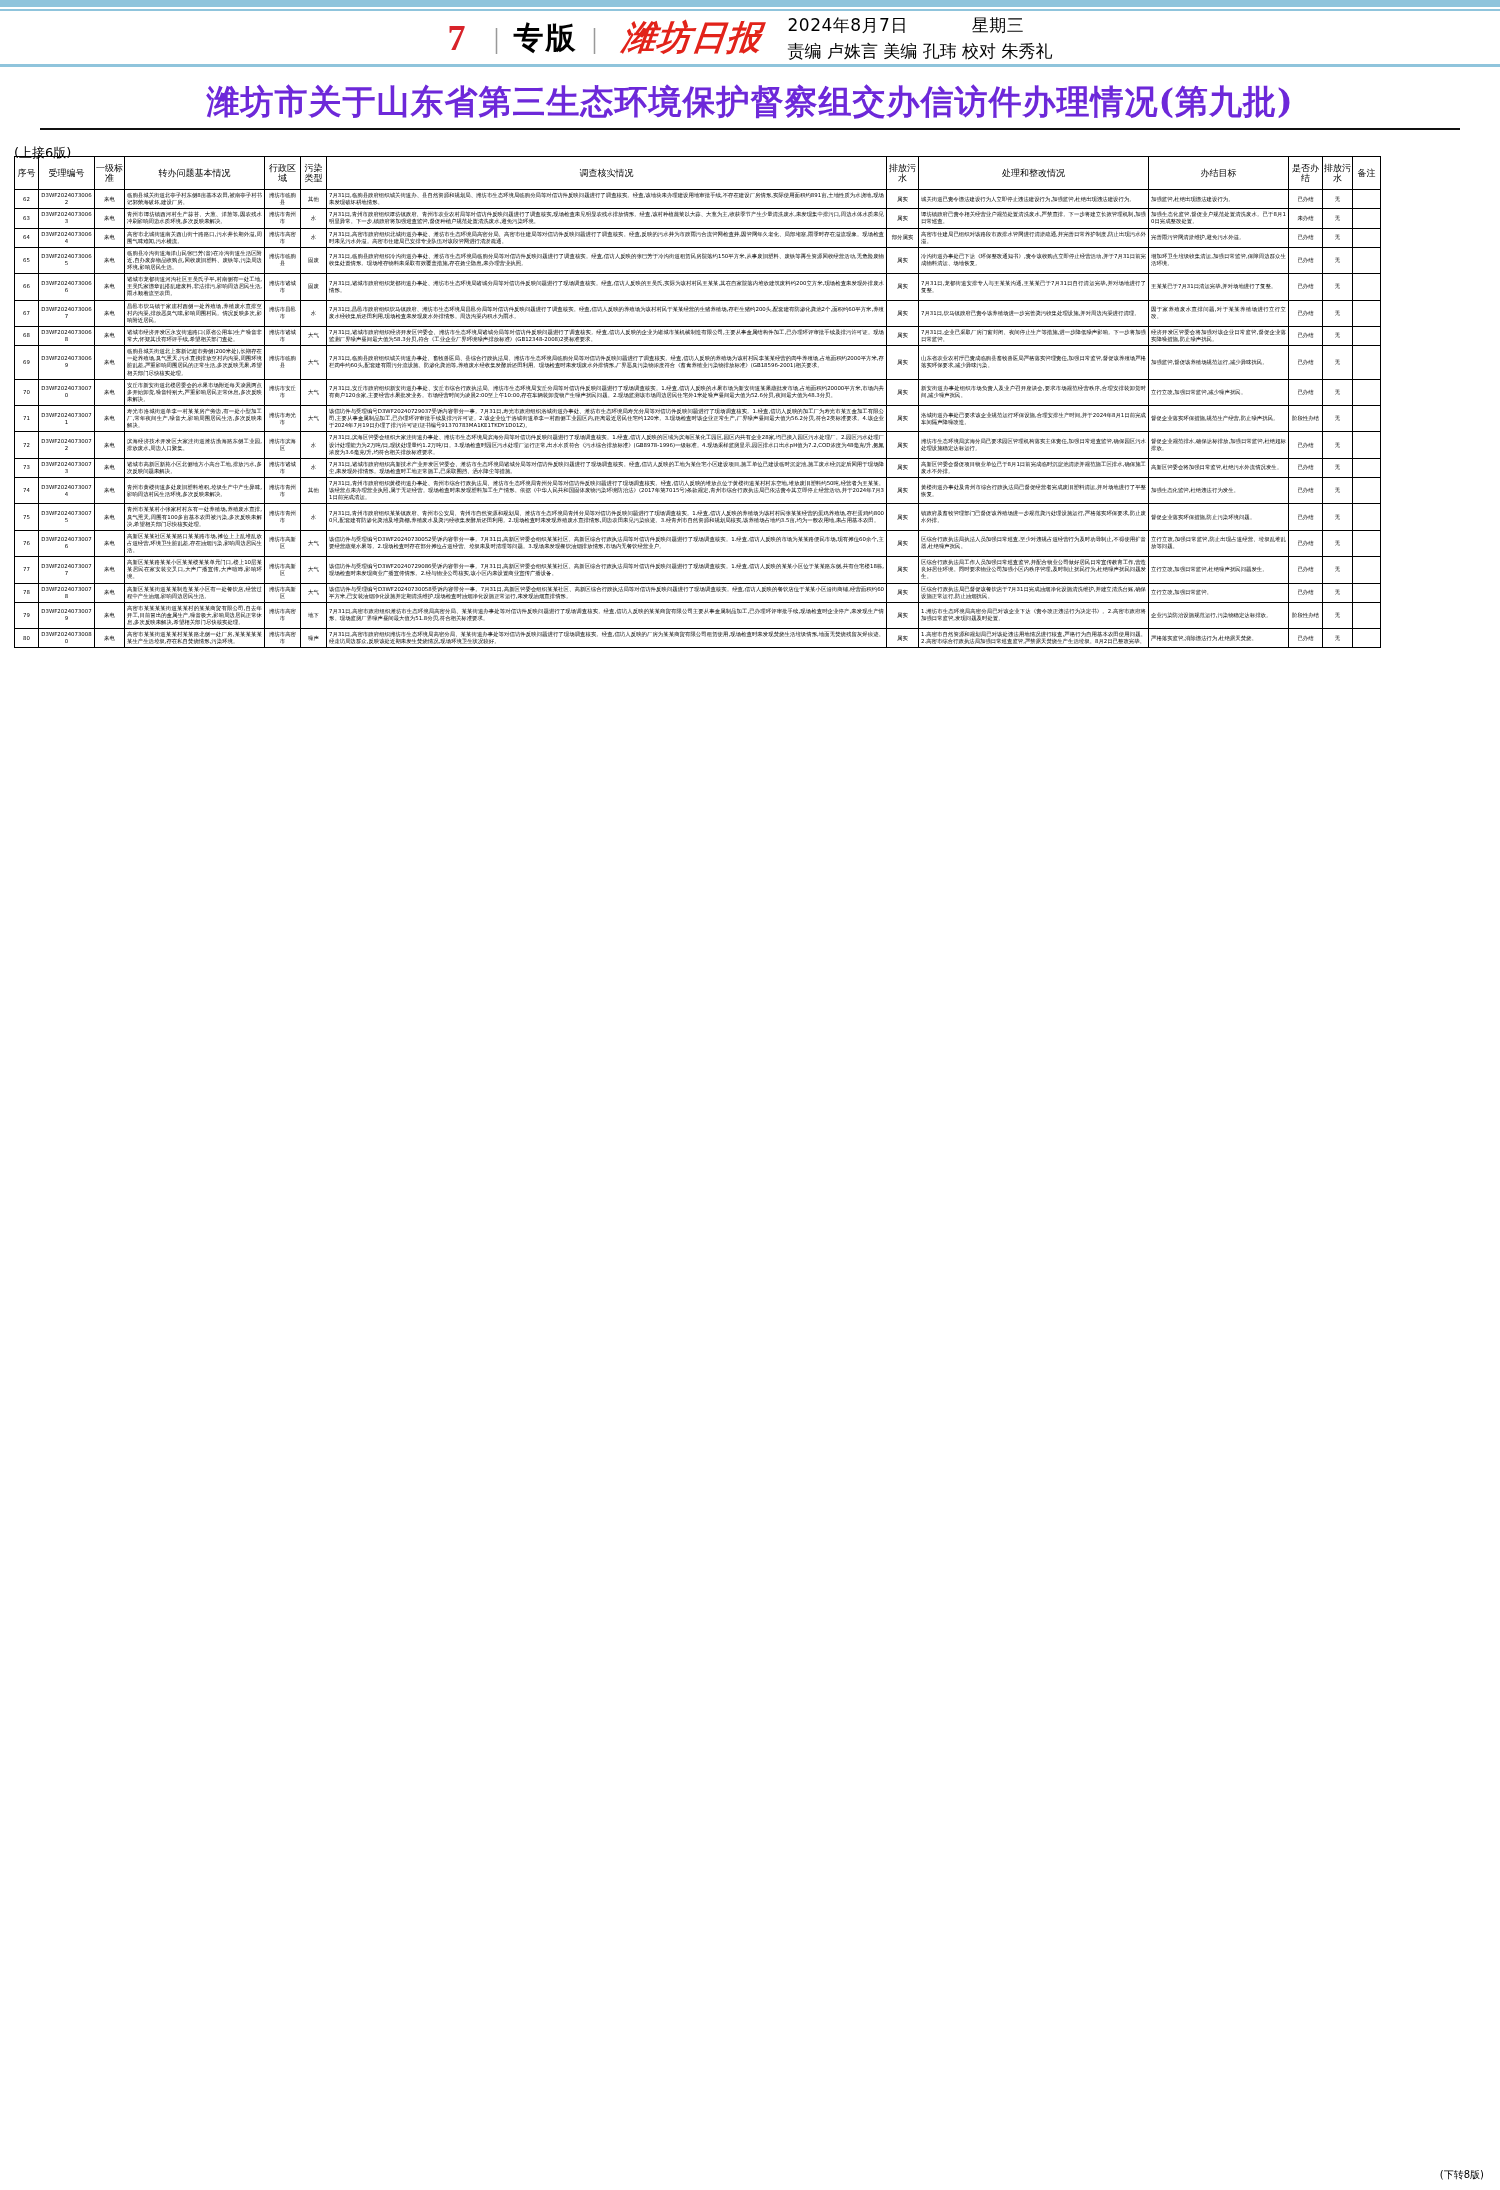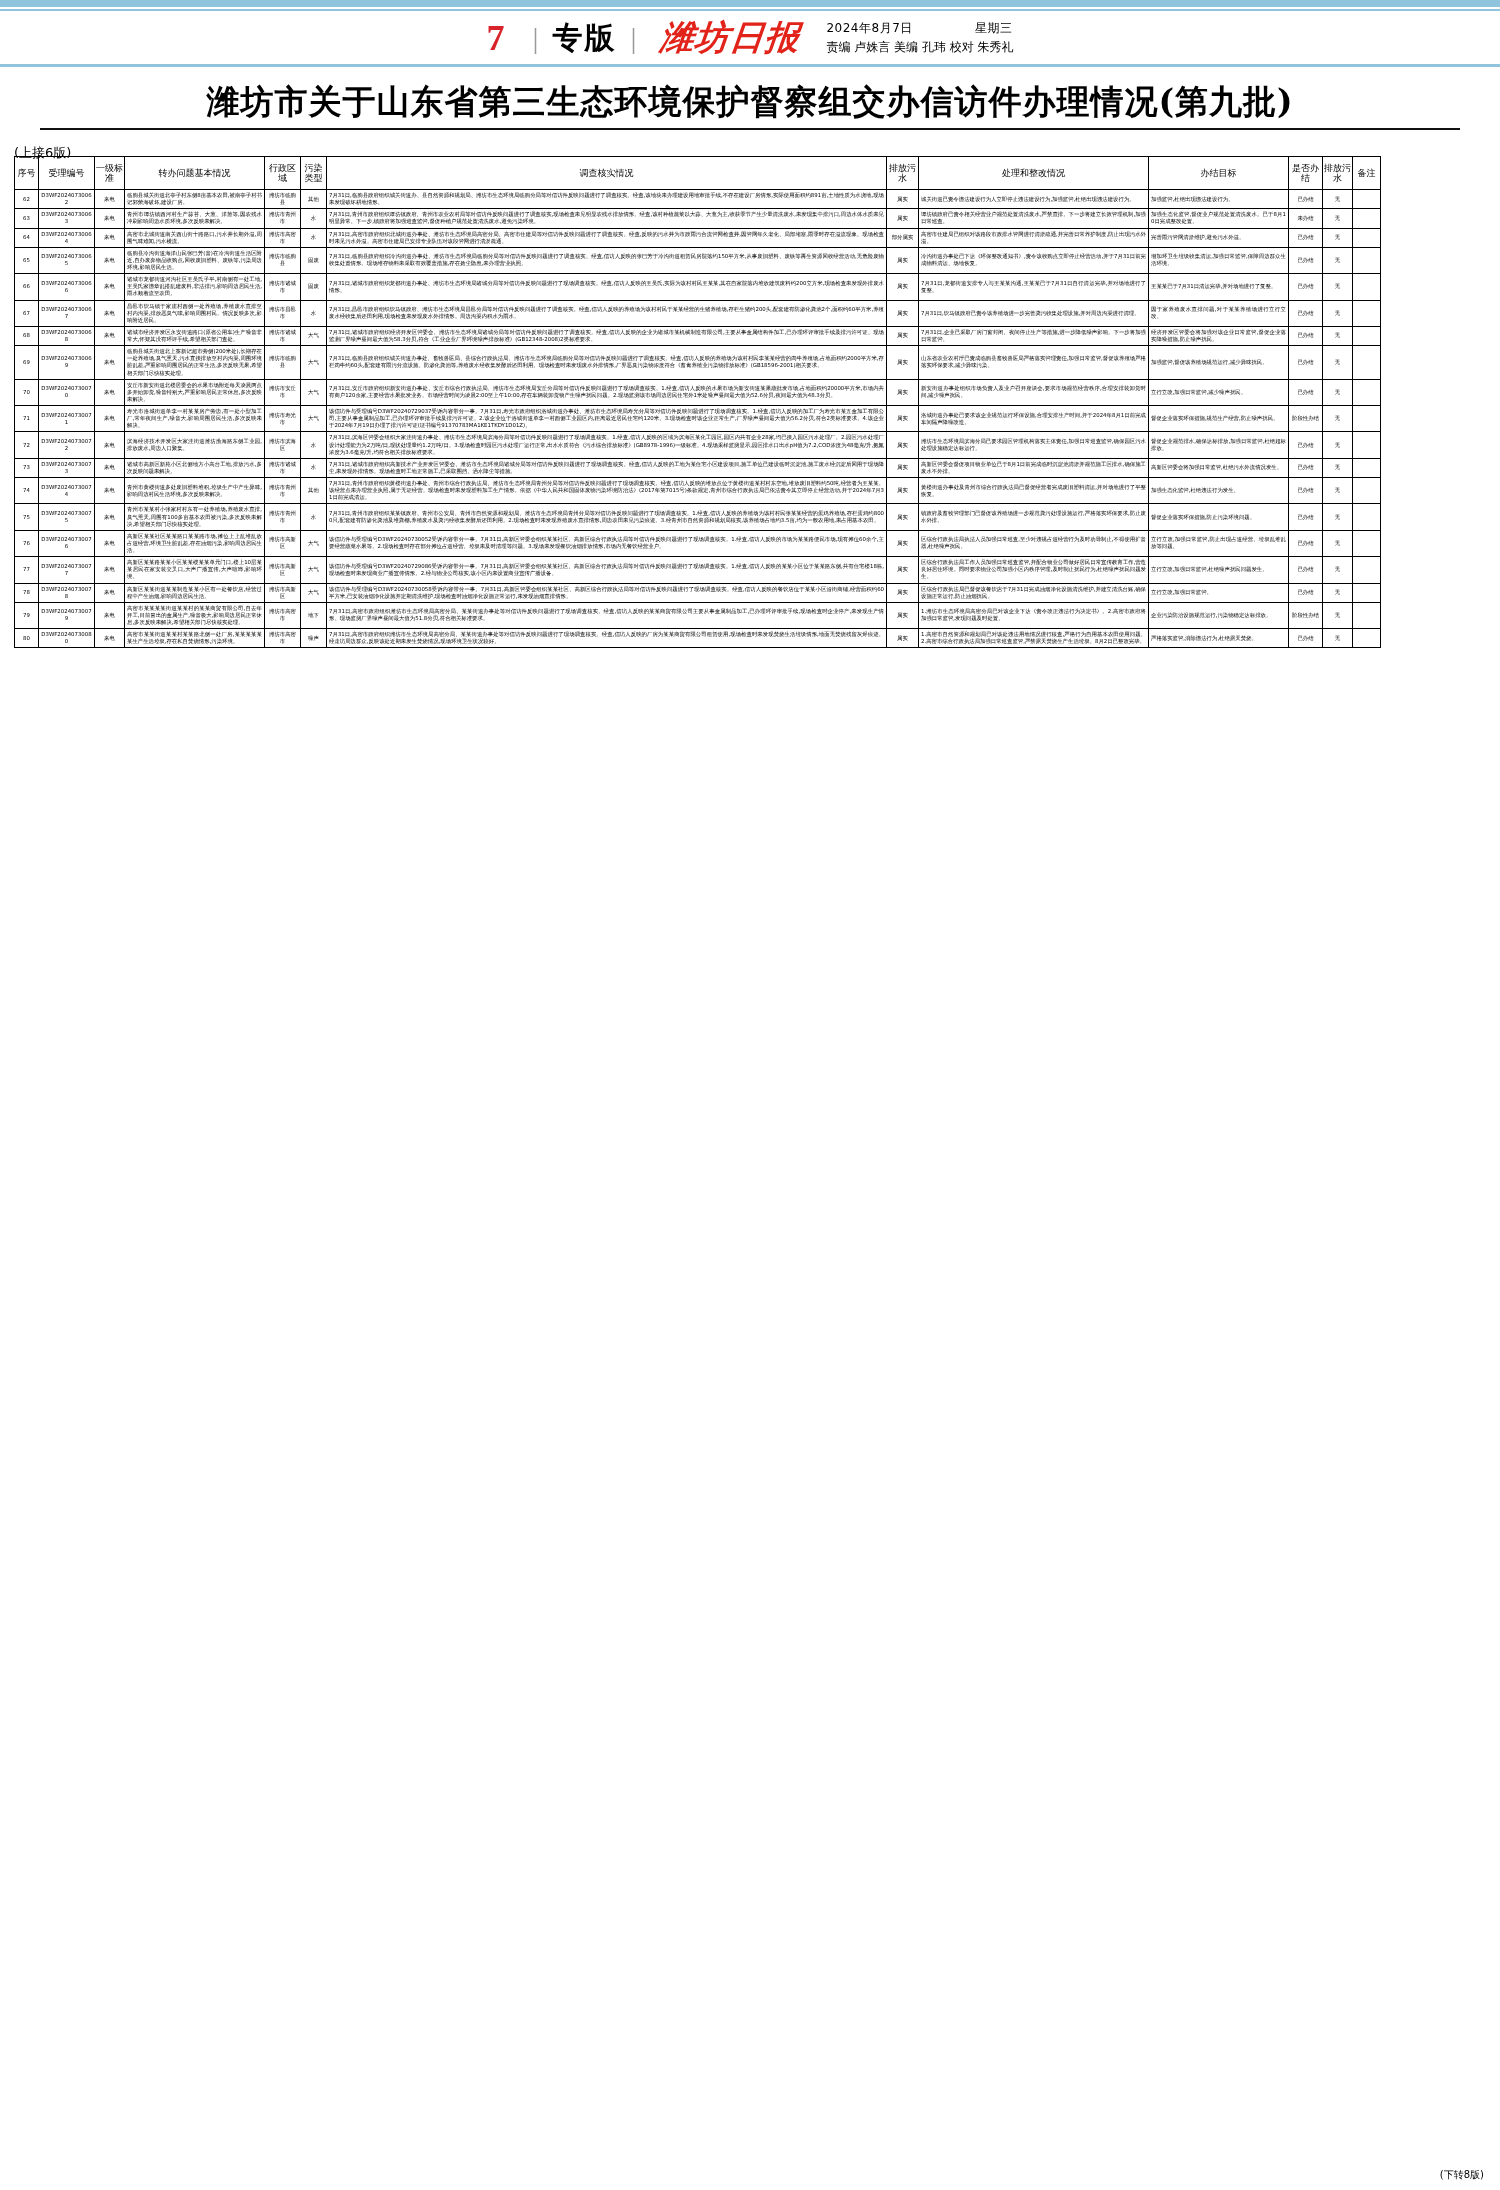--- a/index.html
+++ b/index.html
@@ -33,38 +33,38 @@
     font-size:30px;font-weight:bold;letter-spacing:2px;
     font-family:"DejaVu Sans",sans-serif;
   }
   .mh-logo{
     color:#e2231a;font-size:34px;font-weight:bold;font-style:italic;
     letter-spacing:1px;padding:0 10px;
     font-family:"DejaVu Serif",serif;
     transform:skewX(-6deg);
   }
   .mh-meta{
-    margin-left:16px;font-size:12px;line-height:1.55;
+    margin-left:16px;font-size:17px;line-height:1.55;
     font-family:"DejaVu Sans",sans-serif;white-space:nowrap;
   }
   .mh-meta .l1{letter-spacing:.5px;}
   .mh-meta .weekday{margin-left:58px;}
   .rule-under{
     position:absolute;left:0;top:64px;width:1500px;height:3px;background:#8fc4dc;
   }
 
   
   .headline{
     position:absolute;left:0;top:80px;width:1500px;
     text-align:center;
     font-family:"DejaVu Serif","Liberation Serif",serif;
     font-weight:bold;
     font-size:33px;
     letter-spacing:1px;
-    color:#000000;
+    color:#6d28d9;
     white-space:nowrap;
   }
   .headline-underline{
     position:absolute;left:40px;top:128px;width:1420px;height:2px;background:#111;
   }
   .continued-from{
     position:absolute;left:14px;top:144px;font-size:13px;
     font-family:"DejaVu Sans",sans-serif;
   }
 

